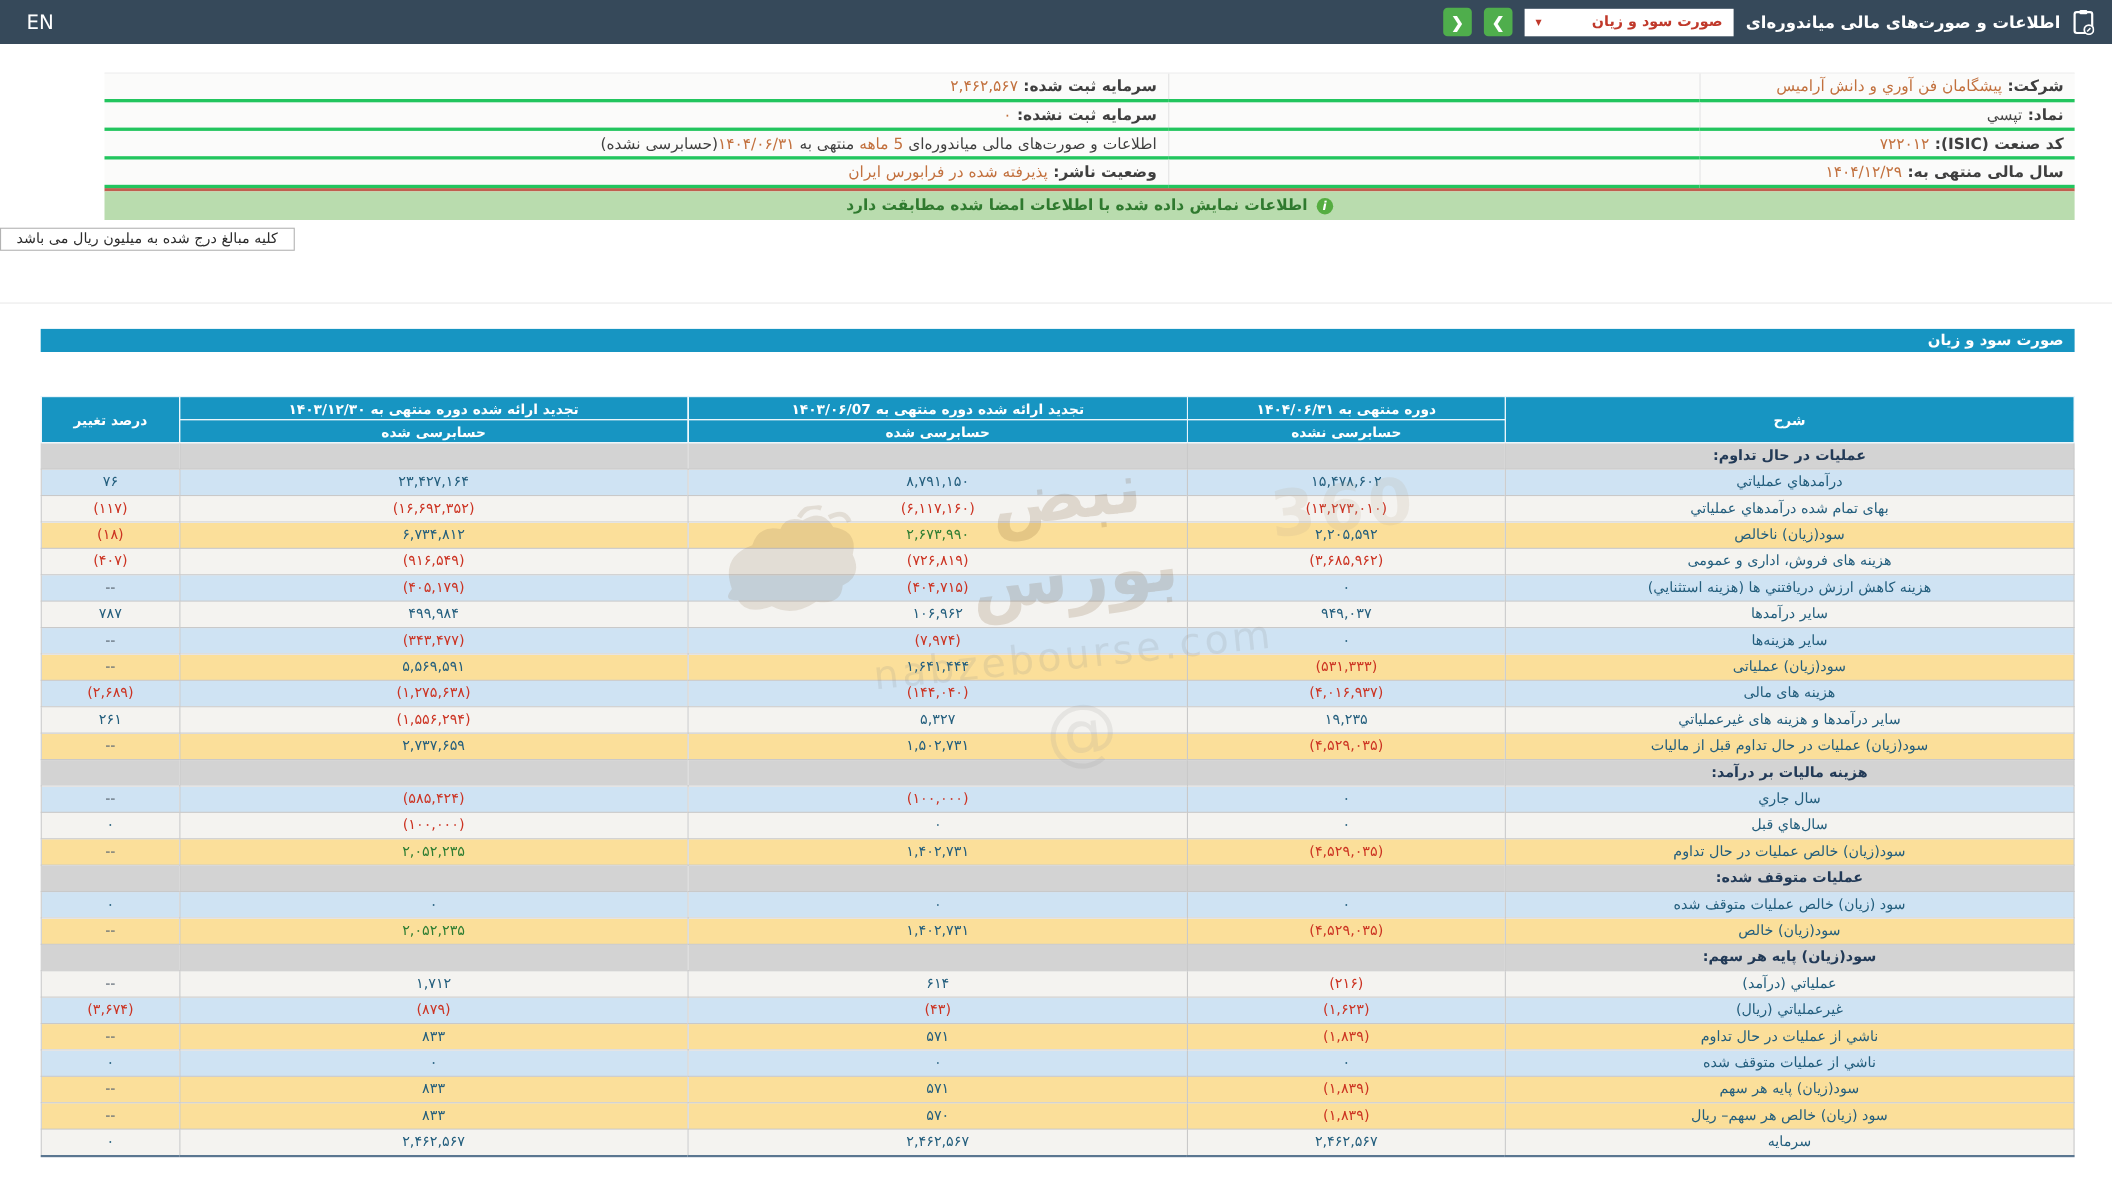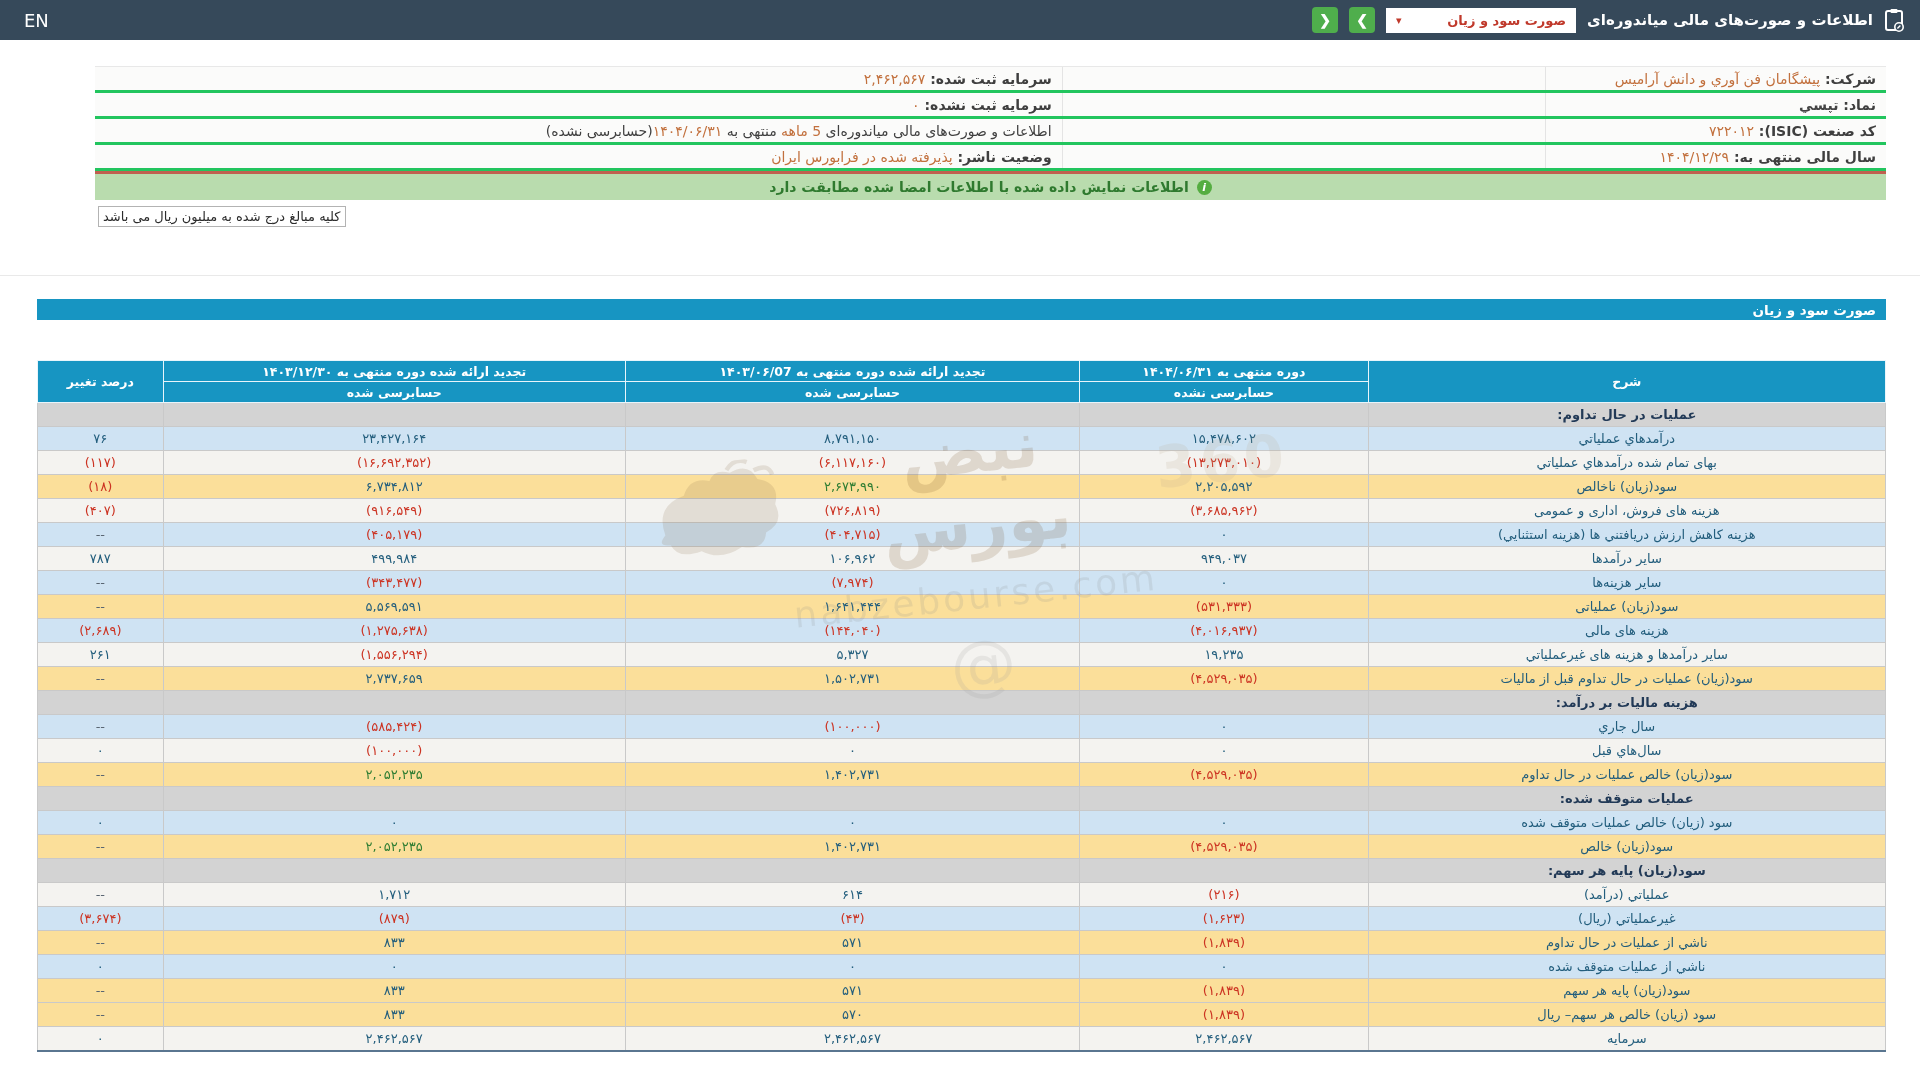--- a/index.html
+++ b/index.html
@@ -20,29 +20,29 @@
   
   .info-wrap{margin:26px 34px 0 95px;border-top:1px solid #e8e8e8;border-bottom:3px solid var(--red-line);}
   table.info{width:100%;border-collapse:collapse;font-size:14px;color:#3f3f3f;}
   table.info td{height:23px;border-bottom:3px solid #22c55e;background:#fbfbfa;padding:0 10px;white-space:nowrap;}
   td.i-right{width:19%;border-left:1px solid #e4e4e4;}
   td.i-mid{width:27%;border-left:1px solid #e4e4e4;}
   td.i-left{text-align:right;}
   .seg-lbl{font-weight:bold;color:#3f3f3f;}
   .seg-plain{color:#3f3f3f;}
   .seg-org{color:var(--orange);}
-  .seg-val{color:#444;font-weight:bold;}
+  .seg-val{color:#444;}
   
   .notice{margin:0 34px 0 95px;height:26px;background:var(--notice-bg);display:flex;align-items:center;justify-content:center;gap:8px;
     color:var(--notice-text);font-weight:bold;font-size:14px;}
   .i-icon{width:15px;height:15px;border-radius:50%;background:#55ad41;color:#fff;font-size:11px;font-weight:bold;
     font-style:italic;display:flex;align-items:center;justify-content:center;flex:0 0 auto;}
   
   .unitbox-row{direction:ltr;margin-top:6px;height:24px;}
-  .unitbox{display:inline-block;margin-left:98px;border:1px solid #b3b3b3;background:#fff;padding:2px 4px;
+  .unitbox{display:inline-block;border:1px solid #b3b3b3;background:#fff;padding:2px 14px;
     font-size:13px;color:#2c2c2c;direction:rtl;}
   .page-sep{margin-top:45px;border-top:1px solid #e9e9e9;}
   
   .stmt{margin:23px 34px 0 37px;}
   .stmt-title{height:21px;background:var(--accent);color:#fff;font-weight:bold;font-size:13.5px;display:flex;align-items:center;padding:0 10px;}
   .stmt-unit{height:21px;border:1px solid #ccc;border-top:none;display:flex;align-items:center;padding:0 10px;
     font-weight:bold;font-size:13px;color:#1d1d1d;background:#fff;}
   
   .main-wrap{margin:40px 34px 0 37px;position:relative;}
   table.main{width:100%;border-collapse:collapse;table-layout:fixed;font-size:13px;}

